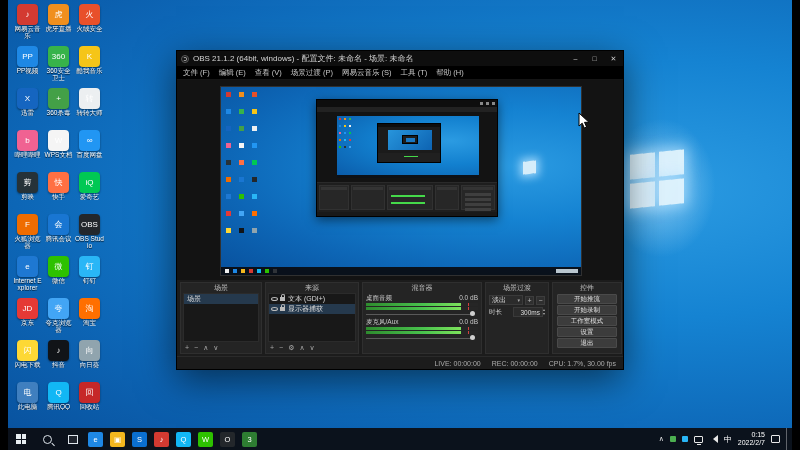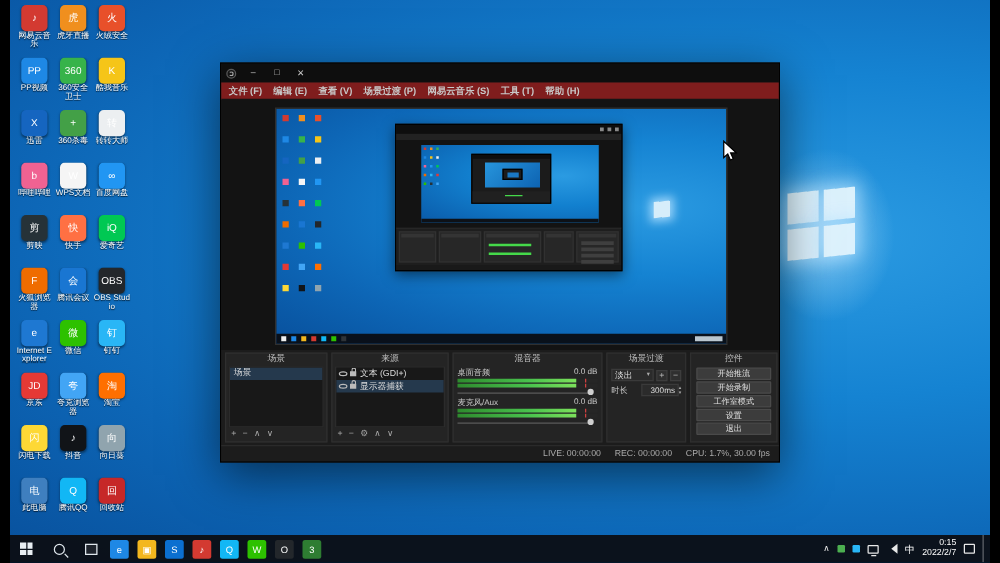--- a/index.html
+++ b/index.html
@@ -33,22 +33,22 @@
   .obs { position:absolute; left:168px; top:50px; width:448px; height:320px; background:#1c1c1c;
     border:1px solid #000; box-shadow:0 10px 36px rgba(0,0,0,.55); display:flex; flex-direction:column; z-index:5; }
   .obs-titlebar { height:15px; background:#0e0e0e; display:flex; align-items:center; padding-left:4px; flex:none; }
   .obs-appicon { width:8px; height:8px; border-radius:50%; background:#161616; border:1px solid #5a5a5a;
     margin-right:4px; position:relative; flex:none; }
   .obs-appicon::after{ content:''; position:absolute; inset:1px; border-radius:50%;
     border:1px solid #aaa; border-left-color:transparent; }
   .obs-title { flex:1; font-size:8px; color:#d6d6d6; white-space:nowrap; overflow:hidden; }
   .win-btn { width:19px; height:15px; display:flex; align-items:center; justify-content:center;
     font-size:7px; color:#c9c9c9; flex:none; }
-  .obs-menubar { height:14px; background:#7f1d1d; display:flex; align-items:center; gap:9px;
-    padding:0 6px; flex:none; border-bottom:1px solid #151515;font-weight:bold; }
+  .obs-menubar { height:14px; background:#000000; display:flex; align-items:center; gap:9px;
+    padding:0 6px; flex:none; border-bottom:1px solid #151515; }
   .menu-item { font-size:7.5px; color:#c8c8c8; white-space:nowrap; }
 
   .obs-preview { flex:1; position:relative; background:#131313; }
 
   
   .cap1 { position:absolute; left:44px; top:7px; width:360px; height:188px; overflow:hidden;
     outline:1px solid #303030;
     background: radial-gradient(ellipse at 82% 42%, #2b9be2 0%, #1583d2 35%, #0d66b6 70%, #08509c 100%); }
   .cap1-icons { position:absolute; left:5px; top:5px; width:5px; height:5px; background:#d33a31;
     box-shadow:13px 0 #f08f1e,26px 0 #e8502a,
@@ -377,20 +377,21 @@
           <div class="d-icon-img" style="background: rgb(198, 40, 40);">
             <span>回</span>
           </div>
           <div class="d-icon-label">回收站</div>
         </div>
       </div>
 
     <div class="obs">
       <div class="obs-titlebar">
         <div class="obs-appicon"></div>
+        <div class="obs-title">OBS 21.1.2 (64bit, windows) - 配置文件: 未命名 - 场景: 未命名</div>
         <div class="win-btn">–</div>
         <div class="win-btn">□</div>
         <div class="win-btn">✕</div>
       </div>
 
       <div class="obs-menubar">
 
       <span class="menu-item">文件 (F)</span>
           <span class="menu-item">编辑 (E)</span>
           <span class="menu-item">查看 (V)</span>

